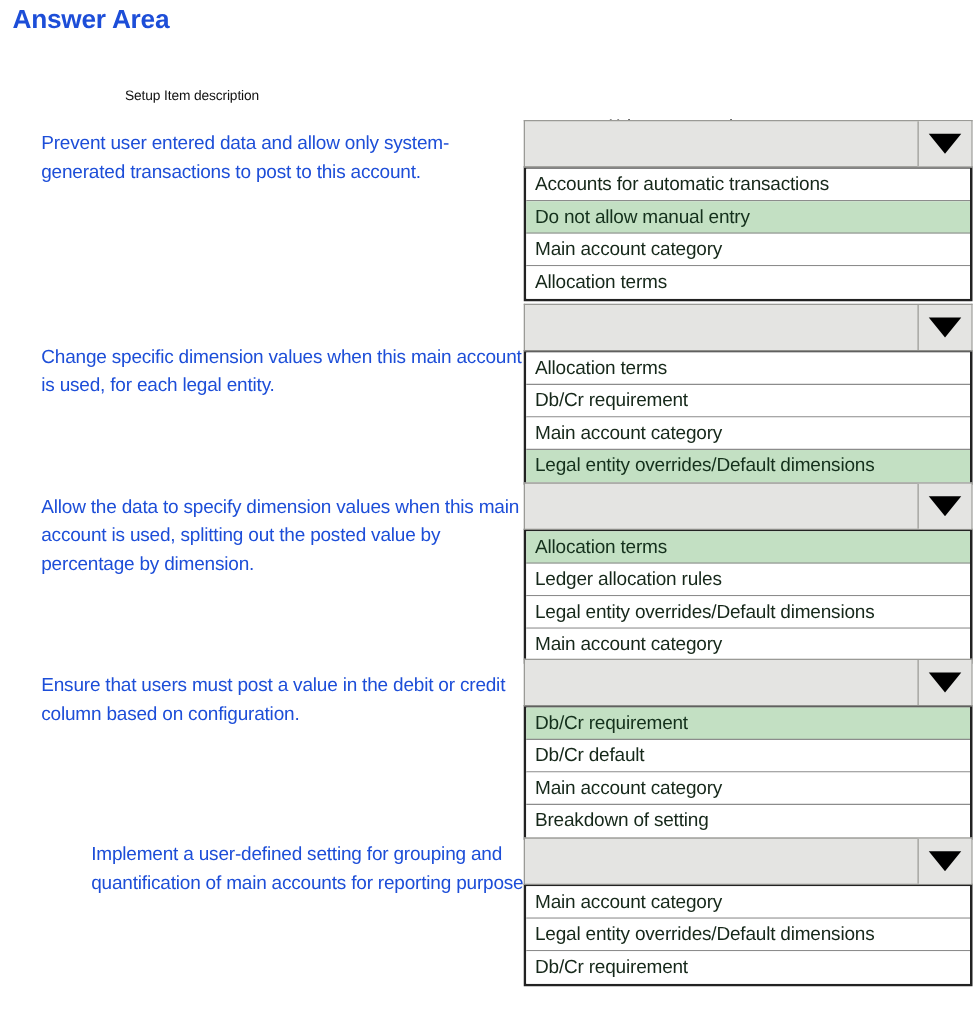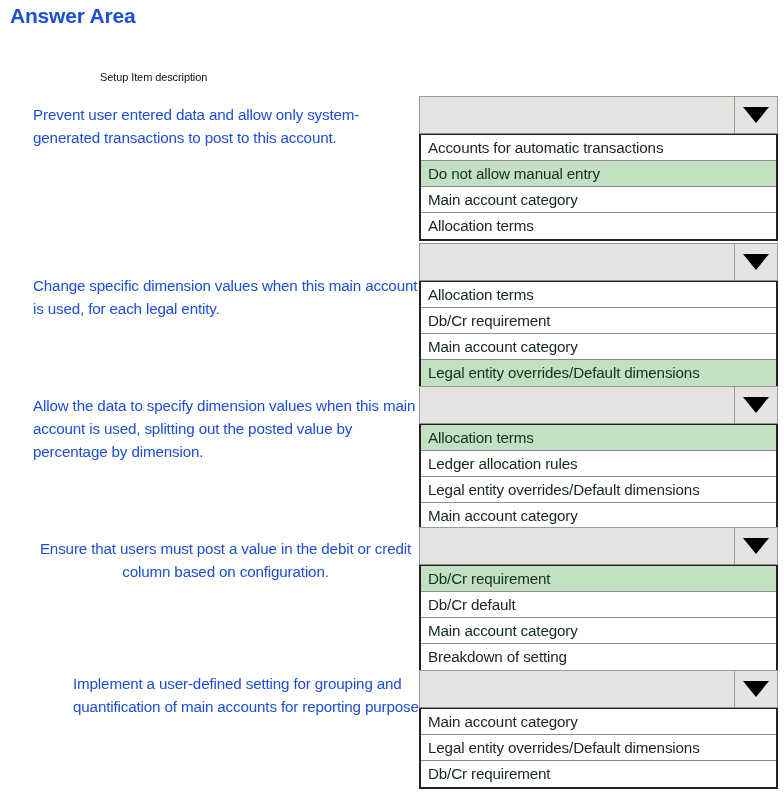--- a/index.html
+++ b/index.html
@@ -175,21 +175,21 @@
         </div>
         <div class="listbox">
           <div class="option selected">Allocation terms</div>
           <div class="option">Ledger allocation rules</div>
           <div class="option">Legal entity overrides/Default dimensions</div>
           <div class="option">Main account category</div>
         </div>
       </div>
     </div>
     <div class="qrow" style="top: 0px;">
-      <div class="desc" style="top: 537px; text-align: center;">Ensure that users must post a value in the debit or credit column based on configuration.</div>
+      <div class="desc" style="top: 537px;">Ensure that users must post a value in the debit or credit column based on configuration.</div>
       <div class="dropdown" style="top: 527px;">
         <div class="combo">
           <span class="combo-value"></span>
           <div class="combo-button">
             <div class="caret"></div>
           </div>
         </div>
         <div class="listbox">
           <div class="option selected">Db/Cr requirement</div>
           <div class="option">Db/Cr default</div>

